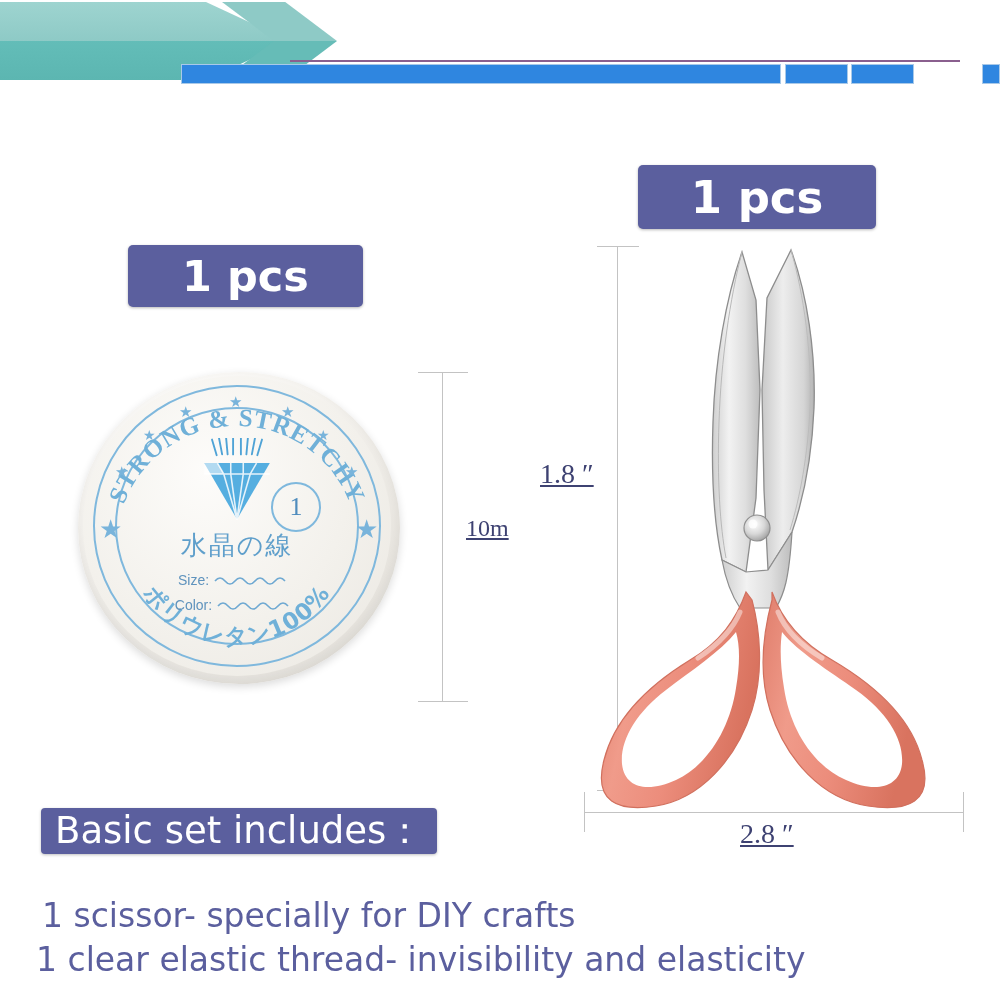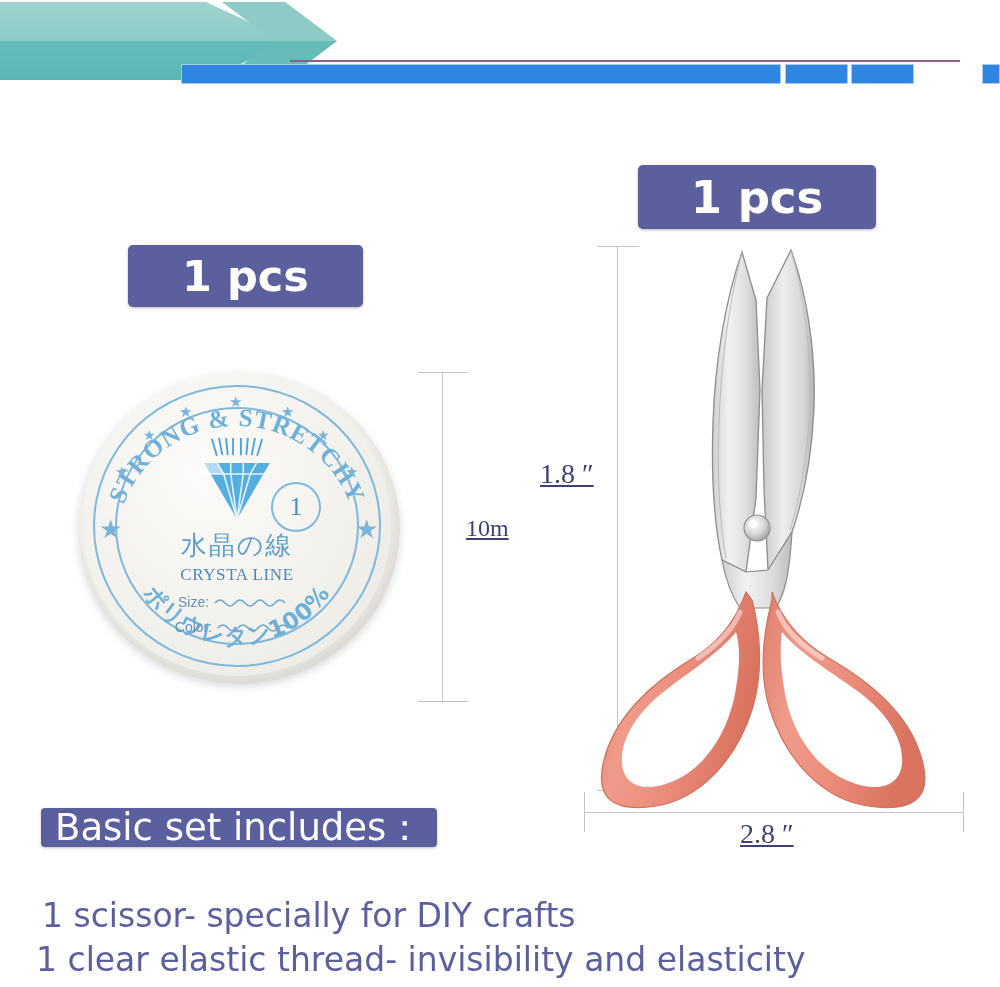--- a/index.html
+++ b/index.html
@@ -121,21 +121,21 @@
   #dim-28-h{left:584px;top:812px;width:380px;height:1px;}
   #dim-28-t1{left:584px;top:792px;width:1px;height:40px;}
   #dim-28-t2{left:963px;top:792px;width:1px;height:40px;}
   #lbl-28{left:740px;top:818px;font-size:28px;}
 
   
   #scissors{position:absolute;left:560px;top:240px;width:430px;height:572px;}
 
   
   #basic-badge{
-    position:absolute;left:41px;top:808px;height:39px;padding:0 14px;
+    position:absolute;left:41px;top:808px;height:46px;padding:0 14px;
     background:#5b5f9e;border-radius:4px;color:#fff;
     font-family:"DejaVu Sans", sans-serif;font-size:37px;
     display:flex;align-items:center;
     box-shadow:0 1px 3px rgba(0,0,0,.25);
   }
   .foot-line{
     position:absolute;left:36px;color:#5b5f9e;
     font-family:"DejaVu Sans", sans-serif;font-size:33px;white-space:nowrap;
   }
   #foot-1{top:896px;margin-left:6px;}
@@ -224,21 +224,20 @@
         <line x1="42" y1="46" x2="50" y2="104"></line>
         <line x1="58" y1="46" x2="50" y2="104"></line>
         <line x1="67" y1="46" x2="50" y2="104"></line>
       </g>
     </svg>
 
     <div id="num-circle">1</div>
 
     <div id="center-block">
       <div id="jp-name">水晶の線</div>
-      <div id="brand">CRYSTA LINE</div>
 
       <div class="field-row">
         <span class="field-lab">Size:</span>
         <svg class="wavy" viewBox="0 0 82 10">
           <path d="M1,6 q5,-6 10,0 t10,0 t10,0 t10,0 t10,0 t10,0 t10,0" fill="none" stroke="#6fa9d2" stroke-width="1.6"></path>
         </svg>
       </div>
 
       <div class="field-row">
         <span class="field-lab">Color:</span>

